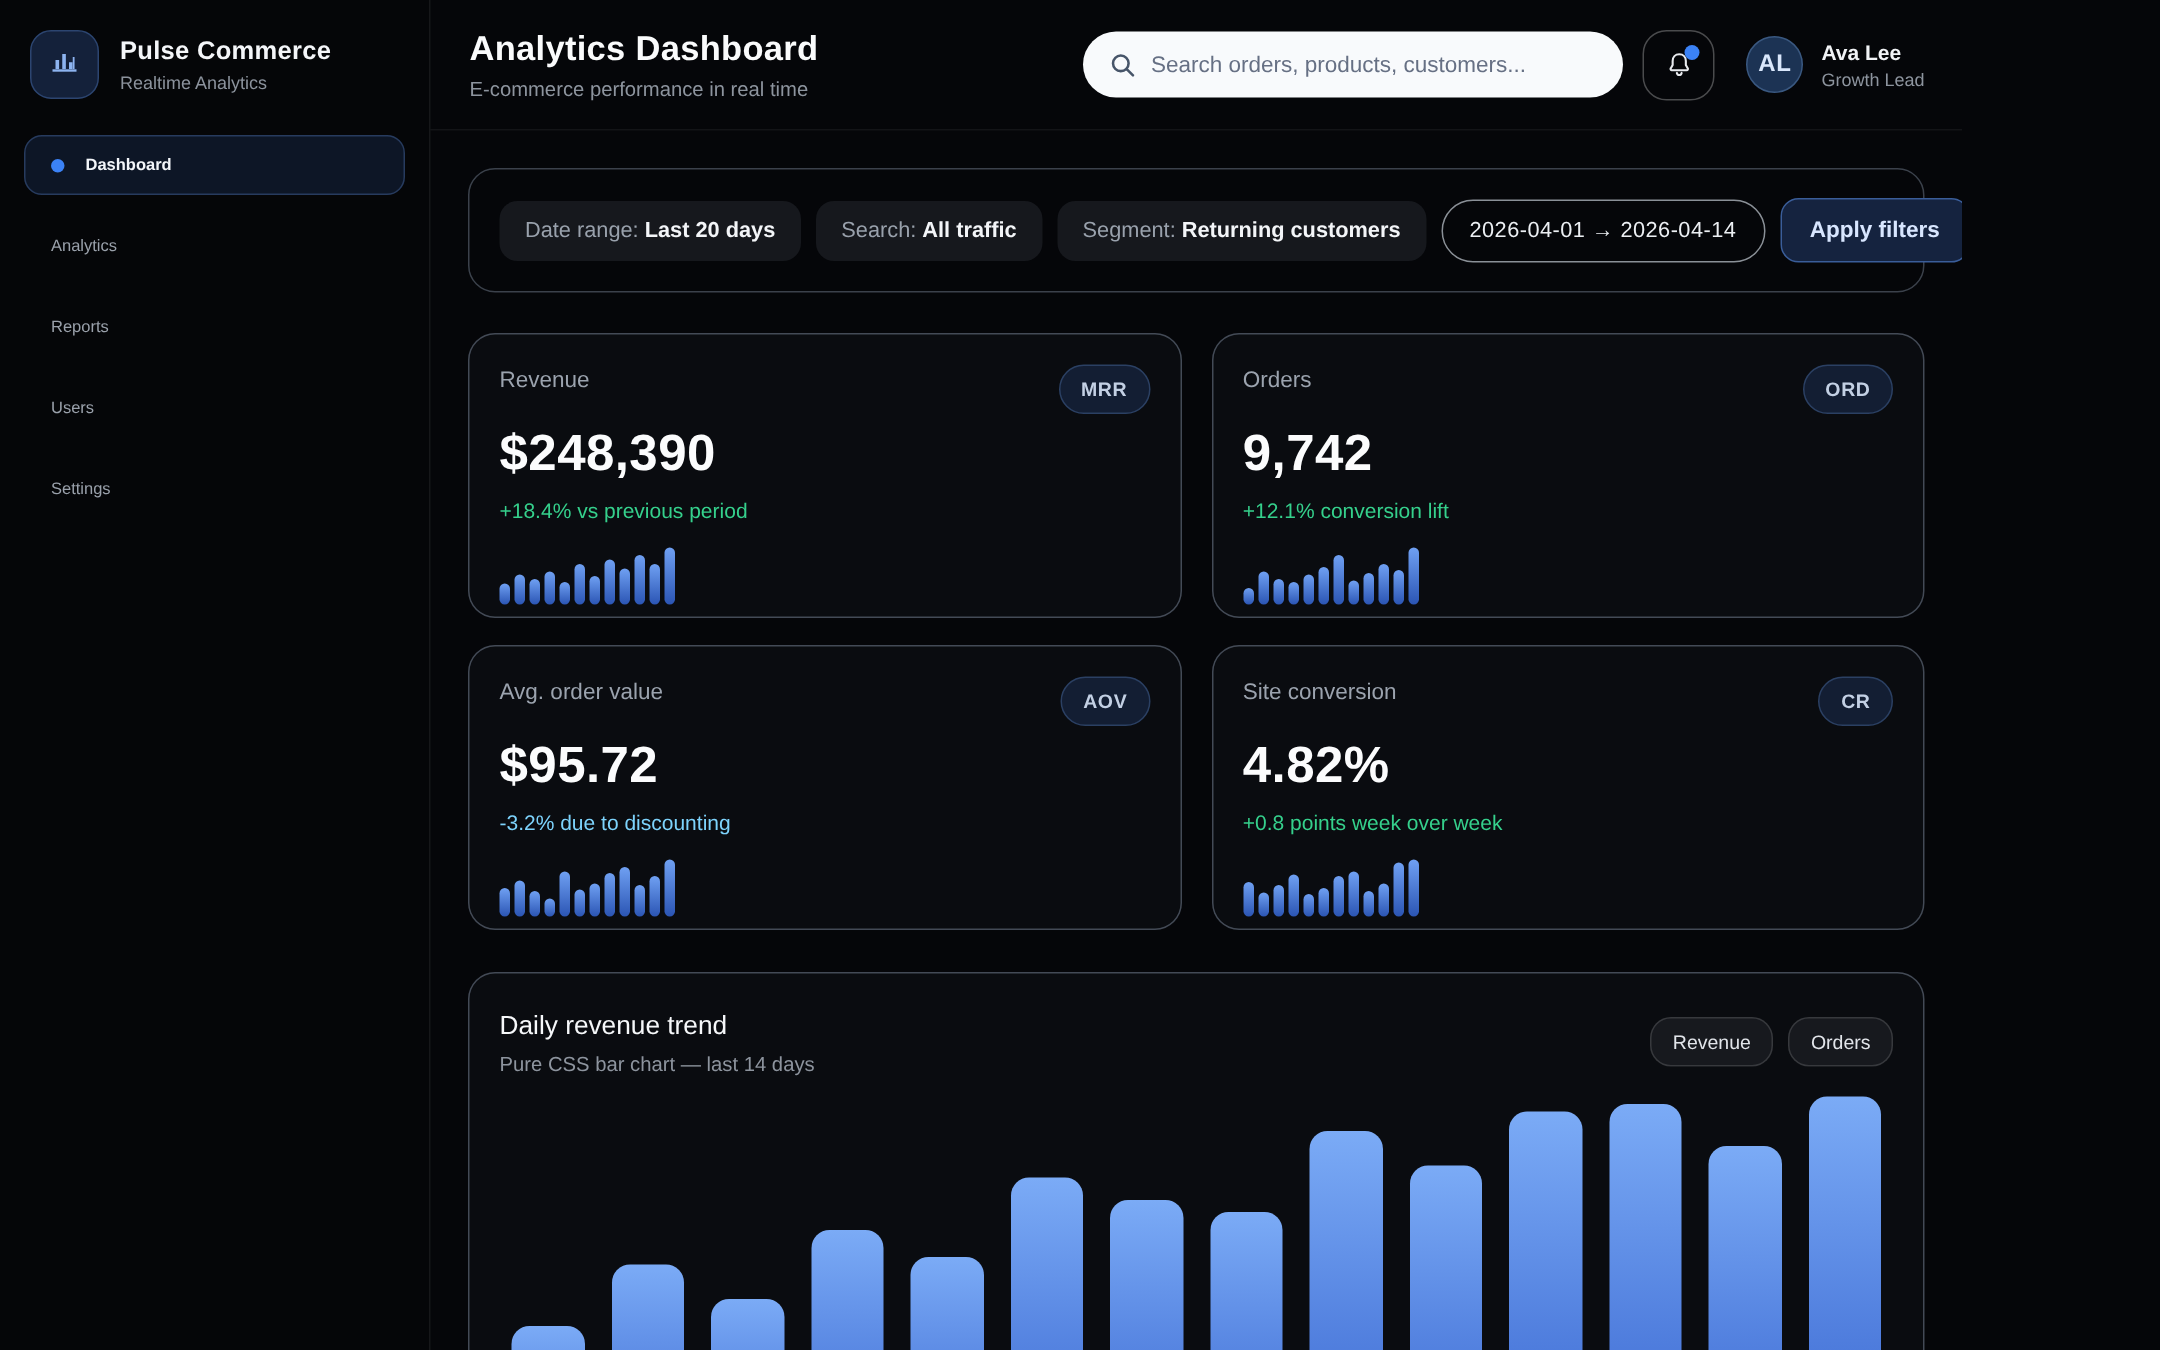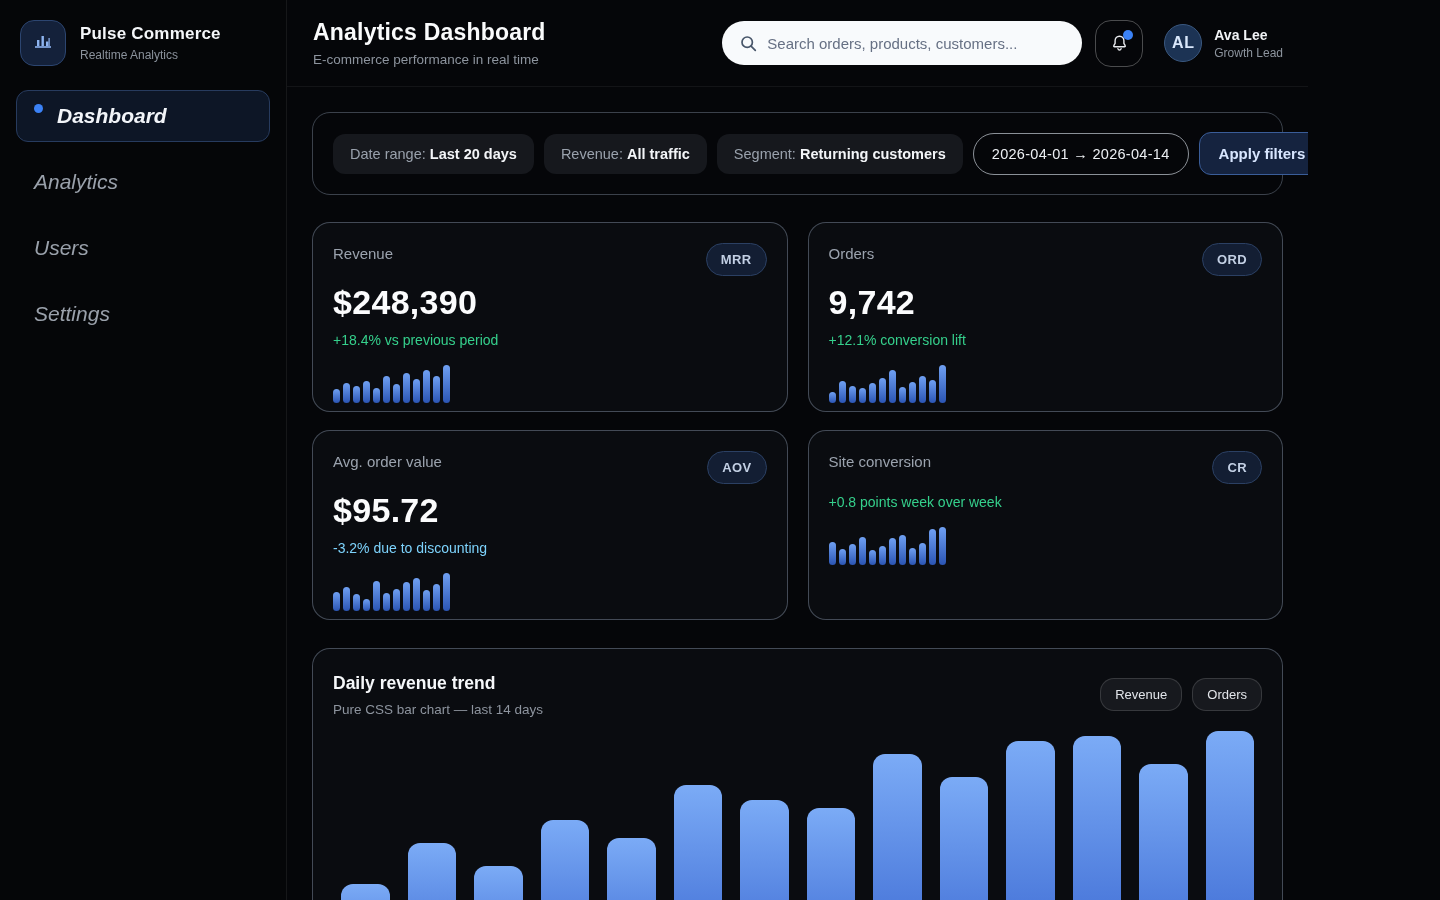--- a/index.html
+++ b/index.html
@@ -23,24 +23,24 @@
     width: 46px; height: 46px; border-radius: 14px; flex: none;
     background: #14213a;
     border: 1px solid #2c4570;
     display: flex; align-items: center; justify-content: center;
   }
   .brand-name { font-size: 17px; font-weight: 700; color: #f4f6f9; letter-spacing: .2px; }
   .brand-tagline { font-size: 12px; color: #8b929c; margin-top: 4px; }
 
   .nav { display: flex; flex-direction: column; }
   .nav-item {
-    display: flex; gap: 14px;
+    display: flex; align-items: center; gap: 14px;
     padding: 13px 17px; margin-bottom: 14px;
     border-radius: 12px; cursor: pointer;
-    color: #9aa1ab; font-size: 21px; border: 1px solid transparent; font-style: italic;
+    color: #9aa1ab; font-size: 11px; border: 1px solid transparent;
   }
   .nav-item.active {
     background: #0d1626;
     border-color: #273b5e;
     color: #f2f5f9; font-weight: 600;
   }
   .nav-dot { width: 9px; height: 9px; border-radius: 50%; background: #3b82f6; flex: none; display: none; }
   .nav-item.active .nav-dot { display: block; }
 
   
@@ -164,21 +164,21 @@
   
   .trend-card {
     margin-top: 28px;
     border: 1px solid rgba(148,163,184,0.42);
     border-radius: 18px;
     background: #0a0c10;
     padding: 24px 20px 0;
     height: 420px; 
   }
   .trend-head { display: flex; align-items: flex-start; justify-content: space-between; }
-  .trend-title { font-size: 17.5px; font-weight: 700; color: #f6f8fa; }
+  .trend-title { font-size: 17.5px; font-weight: 400; color: #f6f8fa; }
   .trend-subtitle { font-size: 13.5px; color: #8d949e; margin-top: 8px; }
   .trend-toggles { display: flex; gap: 10px; margin-top: 5px; }
   .toggle-pill {
     background: #17191e;
     border: 1px solid rgba(255,255,255,0.14);
     border-radius: 14px;
     padding: 8px 14px;
     font-size: 13px; color: #e2e5ea; cursor: pointer;
     font-family: "Liberation Sans", sans-serif;
   }
@@ -222,20 +222,24 @@
       <div class="nav-item active">
         <span class="nav-dot"></span>
         <span>Dashboard</span>
       </div>
       <div class="nav-item">
 
         <span>Analytics</span>
       </div>
       <div class="nav-item">
 
+        <span>Reports</span>
+      </div>
+      <div class="nav-item">
+
         <span>Users</span>
       </div>
       <div class="nav-item">
 
         <span>Settings</span>
       </div>
     </nav>
   </aside>
 
   <div class="main">
@@ -276,21 +280,21 @@
     </header>
 
     <div class="content">
 
       <div class="filterbar">
         <div class="chip">
           <span>Date range:</span>
           <b>Last 20 days</b>
         </div>
         <div class="chip">
-          <span>Revenue:</span>
+          <span>Search:</span>
           <b>All traffic</b>
         </div>
         <div class="chip">
           <span>Segment:</span>
           <b>Returning customers</b>
         </div>
         <div class="daterange">2026-04-01 → 2026-04-14</div>
         <button class="apply-btn">Apply filters</button>
       </div>
 
@@ -359,20 +363,21 @@
               <div class="spark-bar" style="height: 54%;"></div>
               <div class="spark-bar" style="height: 70%;"></div>
               <div class="spark-bar" style="height: 100%;"></div>
             </div>
         </div>
         <div class="kpi-card">
           <div class="kpi-top">
             <span class="kpi-label">Site conversion</span>
             <span class="kpi-badge">CR</span>
           </div>
+          <div class="kpi-value">4.82%</div>
           <div class="kpi-delta up">+0.8 points week over week</div>
           <div class="sparkline">
               <div class="spark-bar" style="height: 60%;"></div>
               <div class="spark-bar" style="height: 42%;"></div>
               <div class="spark-bar" style="height: 55%;"></div>
               <div class="spark-bar" style="height: 74%;"></div>
               <div class="spark-bar" style="height: 40%;"></div>
               <div class="spark-bar" style="height: 50%;"></div>
               <div class="spark-bar" style="height: 70%;"></div>
               <div class="spark-bar" style="height: 80%;"></div>

